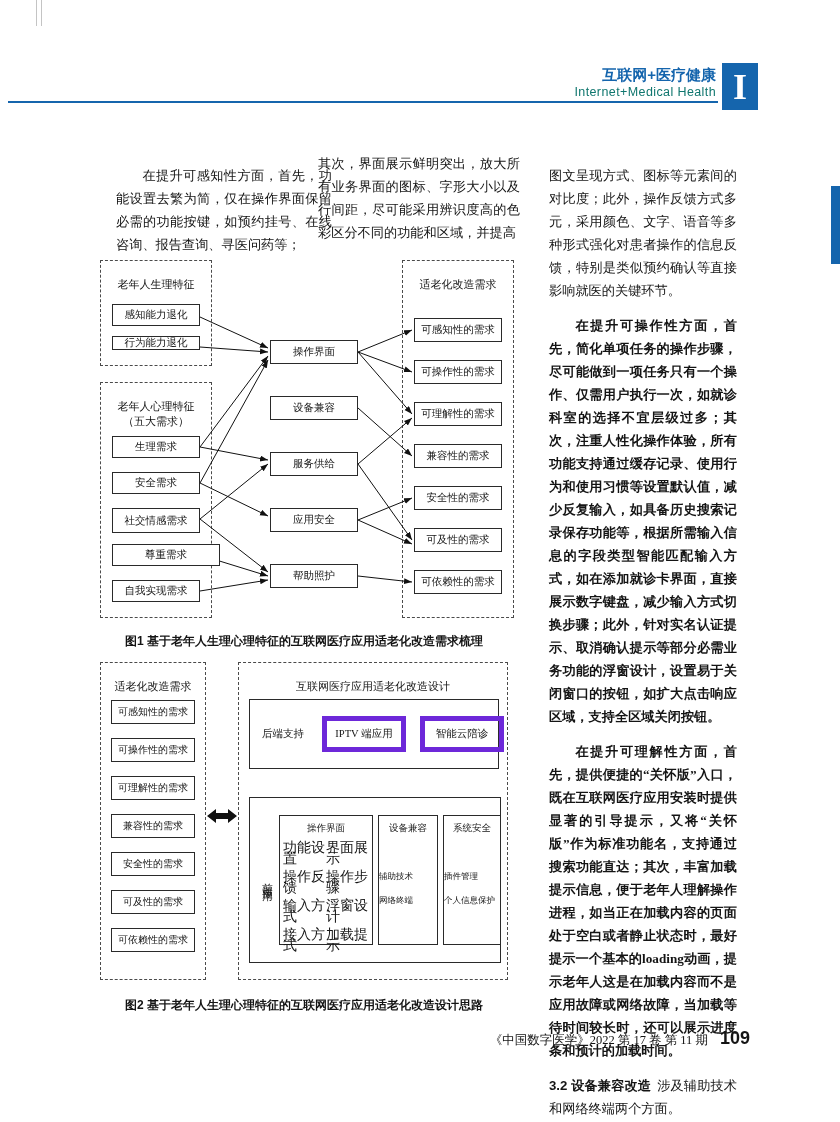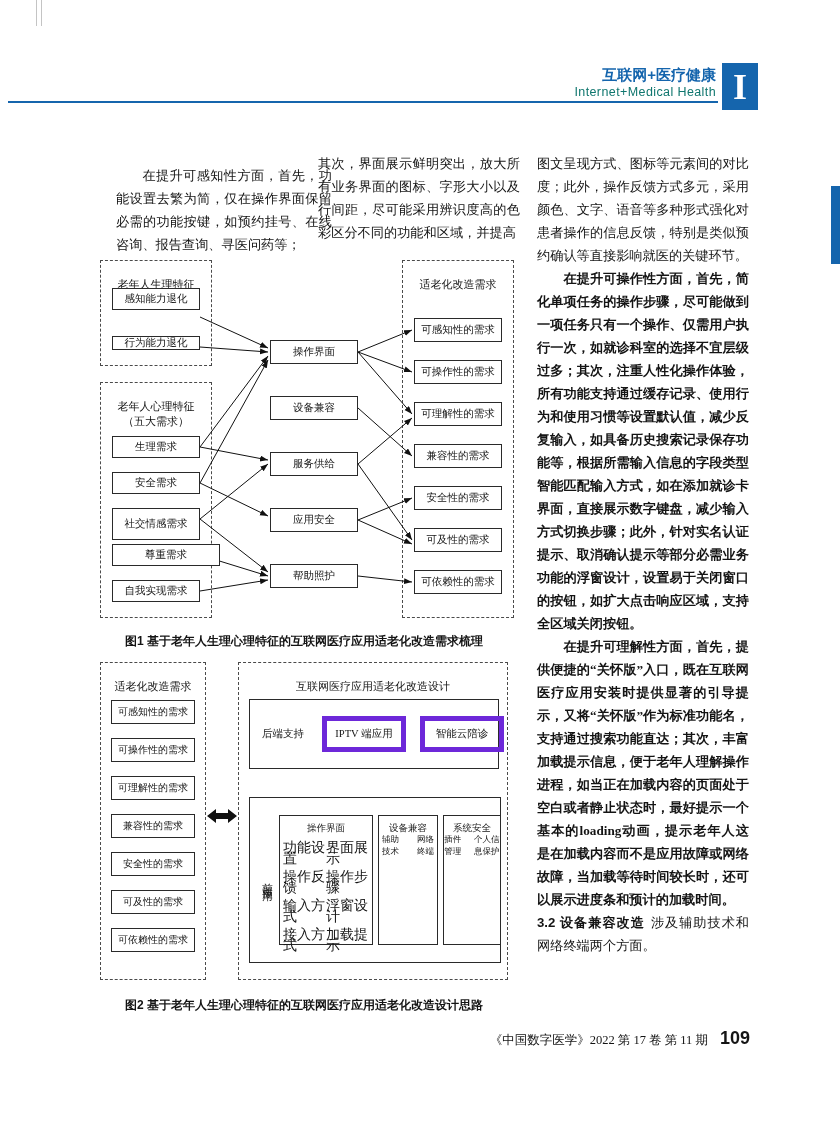--- a/index.html
+++ b/index.html
@@ -18,21 +18,21 @@
                color:#0f766e; line-height:16px; letter-spacing:0.4px; }
   .header-logo { position:absolute; top:63px; left:722px; width:36px; height:47px;
                  background:#1565ad; color:#ffffff; display:flex; align-items:center;
                  justify-content:center; font-family:"Liberation Serif",serif;
                  font-weight:bold; font-size:36px; }
   .header-rule { position:absolute; top:101px; left:8px; width:710px; height:2px; background:#1565ad; }
   .edge-bar { position:absolute; top:186px; right:0; width:9px; height:78px; background:#1565ad; }
 
   
   .col { position:absolute; font-size:13.2px; line-height:23px; text-align:justify; }
-  .col p { margin:0; }
+  .col p { margin:12px; }
   .col1 { left:88px;  top:164px; width:216px; text-indent:2em;margin-left:28px; }
   .col2 { left:318px; top:152px; width:202px; }
   .col3 { left:537px; top:152px; width:212px; }
   .indent { text-indent:2em;font-weight:bold; }
   .inline-heading { font-family:"Liberation Sans",sans-serif; font-weight:bold; }
   .h-gap { margin-left:6px; }
 
   
   .figure { position:absolute; }
   .fig1 { left:88px; top:256px; width:432px; height:374px; }
@@ -54,22 +54,22 @@
   .side-label { font-size:10.5px; width:50px; text-align:center; flex:none; }
   .side-label.vertical { writing-mode:vertical-rl; text-orientation:upright;
                          width:20px; height:78px; letter-spacing:3px; text-align:center; }
   .mini-box { border:5px solid #6d28d9; width:84px; height:36px; display:flex;
               align-items:center; justify-content:center; font-size:10.5px; flex:none; }
   .sub-box { border:1px solid #2a2a2a; height:130px; display:flex; flex-direction:column; flex:none; }
   .sub-ui  { width:94px; } .sub-dev { width:60px; } .sub-sec { width:58px; }
   .sub-title { text-align:center; font-size:9.5px; margin-top:6px; line-height:12px; }
   .ui-rows { margin-top:8px; display:flex; flex-direction:column; gap:7px; }
   .ui-row { display:flex; justify-content:space-around; font-size:14px; line-height:11px; padding:0 3px; }
-  .sub-items { flex:1; display:flex; justify-content:center;
-               gap:12px; font-size:8.5px; text-align:center; }
+  .sub-items { flex:1; display:flex; flex-direction:column; justify-content:center;
+               gap:12px; font-size:8.5px; }
   .dbl-arrow { position:absolute; }
 
   
   .footer { position:absolute; top:1028px; left:400px; width:350px; text-align:right; }
   .journal { font-size:12.5px; }
   .pageno { font-family:"Liberation Sans",sans-serif; font-weight:bold;
             font-size:18px; margin-left:12px; }
 </style>
 </head>
 <body>
@@ -129,26 +129,26 @@
       <line x1="270" y1="96" x2="324" y2="158" marker-end="url(#ah1)"></line>
       <line x1="270" y1="152" x2="324" y2="200" marker-end="url(#ah1)"></line>
       <line x1="270" y1="208" x2="324" y2="162" marker-end="url(#ah1)"></line>
       <line x1="270" y1="208" x2="324" y2="284" marker-end="url(#ah1)"></line>
       <line x1="270" y1="264" x2="324" y2="242" marker-end="url(#ah1)"></line>
       <line x1="270" y1="264" x2="324" y2="288" marker-end="url(#ah1)"></line>
       <line x1="270" y1="320" x2="324" y2="326" marker-end="url(#ah1)"></line>
     </g>
   </svg>
 
-  <div class="fbox" style="left:24px;top:32px;width:88px;height:22px">感知能力退化</div>
+  <div class="fbox" style="left:24px;top:48px;width:88px;height:22px">感知能力退化</div>
   <div class="fbox" style="left:24px;top:80px;width:88px;height:14px">行为能力退化</div>
 
   <div class="fbox" style="left:24px;top:180px;width:88px;height:22px">生理需求</div>
   <div class="fbox" style="left:24px;top:216px;width:88px;height:22px">安全需求</div>
-  <div class="fbox" style="left:24px;top:252px;width:88px;height:32px">社交情感需求</div>
+  <div class="fbox" style="left:24px;top:252px;width:88px;height:25px">社交情感需求</div>
   <div class="fbox" style="left:24px;top:288px;width:108px;height:22px">尊重需求</div>
   <div class="fbox" style="left:24px;top:324px;width:88px;height:22px">自我实现需求</div>
 
   <div class="fbox" style="left:182px;top:84px;width:88px;height:24px">操作界面</div>
   <div class="fbox" style="left:182px;top:140px;width:88px;height:24px">设备兼容</div>
   <div class="fbox" style="left:182px;top:196px;width:88px;height:24px">服务供给</div>
   <div class="fbox" style="left:182px;top:252px;width:88px;height:24px">应用安全</div>
   <div class="fbox" style="left:182px;top:308px;width:88px;height:24px">帮助照护</div>
 
   <div class="fbox" style="left:326px;top:62px;width:88px;height:24px">可感知性的需求</div>

